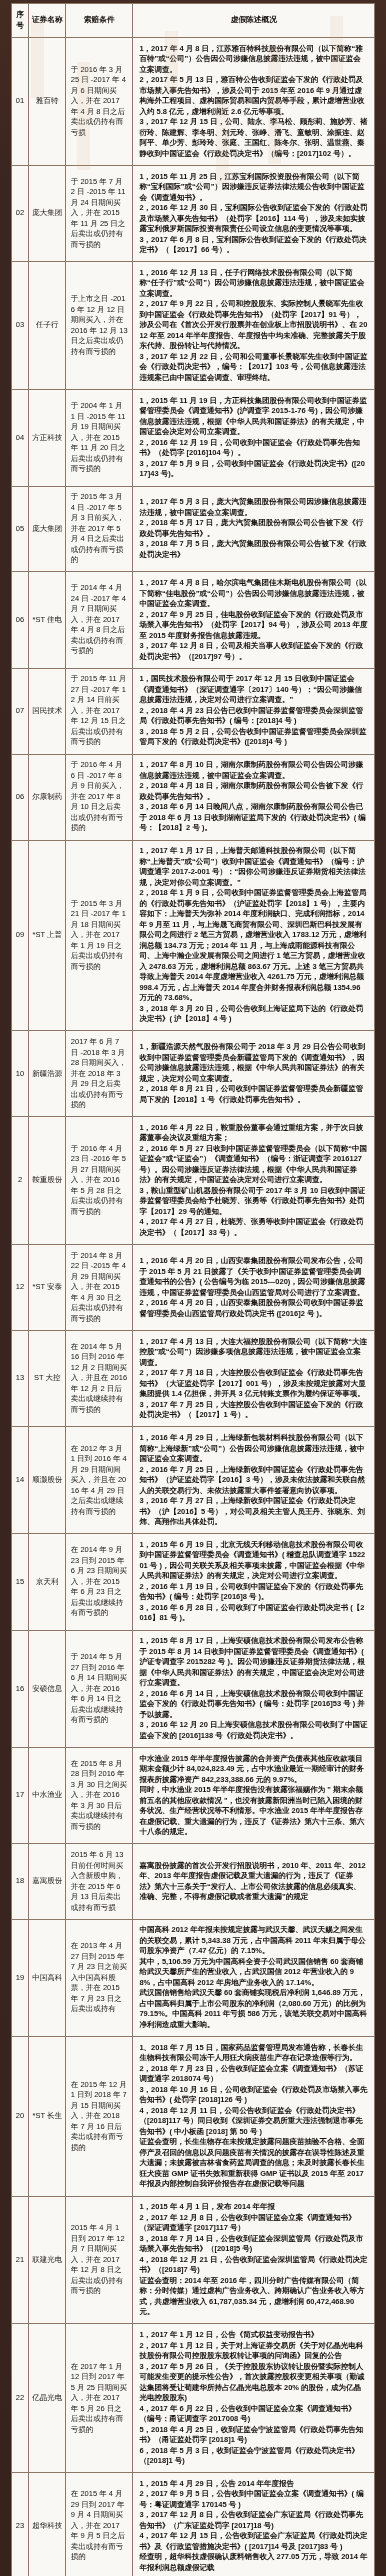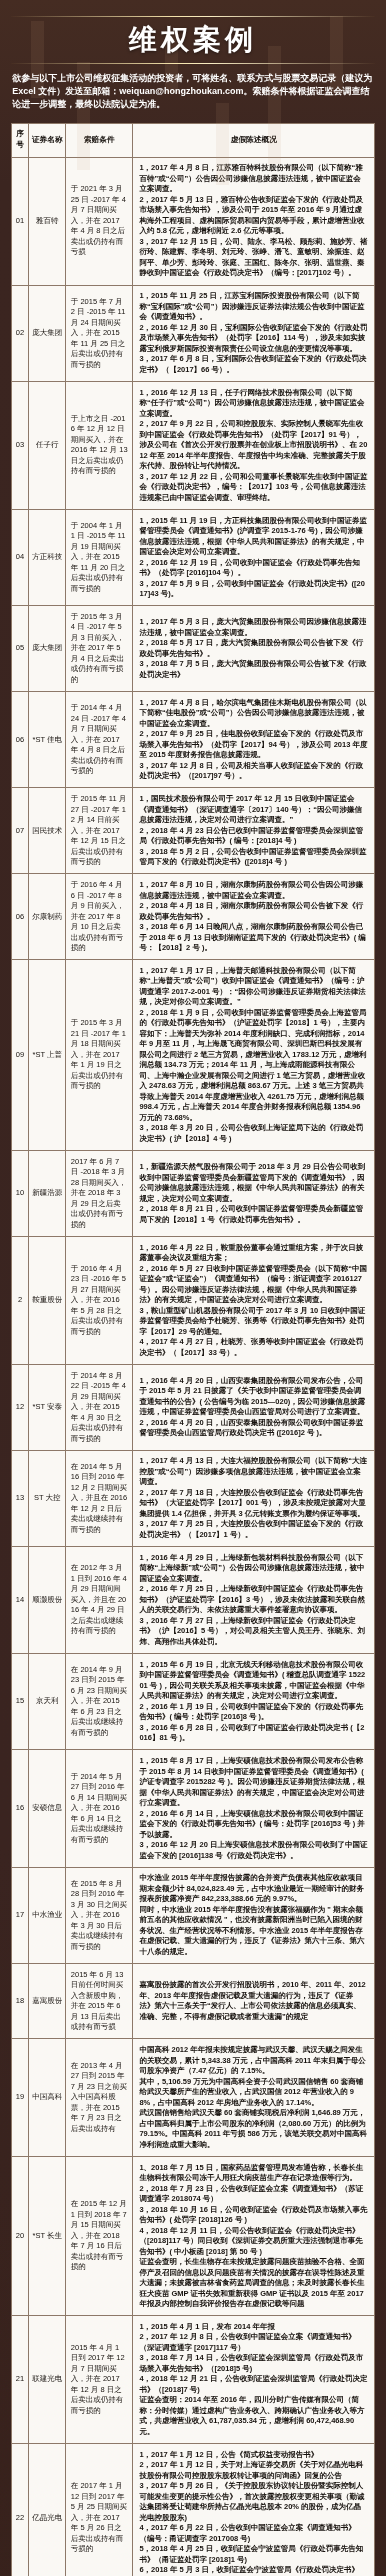--- a/index.html
+++ b/index.html
@@ -33,47 +33,41 @@
 <div class="page">
   <div class="candles">
     <span style="left:31px;top:20.6px;width:13.4px;height:77px;"></span>
     <span style="left:77px;top:62px;width:13.4px;height:108px;"></span>
     <span style="left:165px;top:31px;width:13.4px;height:62px;"></span>
     <span style="left:268px;top:46px;width:13.4px;height:118px;"></span>
     <span style="left:330px;top:15.5px;width:13.4px;height:77px;"></span>
     <span style="left:216px;top:103px;width:13.4px;height:82px;"></span>
   </div>
 
-  <section class="hero">
-    <div class="gold-line"></div>
-    <h1 class="page-title">维权案例</h1>
-    <div class="gold-line"></div>
-    <p class="intro">欲参与以下上市公司维权征集活动的投资者，可将姓名、联系方式与股票交易记录（建议为 Excel 文件）发送至邮箱：weiquan@hongzhoukan.com。索赔条件将根据证监会调查结论进一步调整，最终以法院认定为准。</p>
-  </section>
 
   <table class="case" id="table1">
     <colgroup>
         <col style="width:17.5px">
         <col style="width:37px">
         <col style="width:67px">
         <col style="width:242px">
       </colgroup>
     <thead>
       <tr>
         <th>序号</th>
         <th>证券名称</th>
         <th>索赔条件</th>
         <th>虚假陈述概况</th>
       </tr>
     </thead>
     <tbody id="t1body">
         <tr>
           <td class="num">01</td>
           <td class="name">雅百特</td>
-          <td class="cond">于 2021 年 3 月 25 日 -2017 年 4 月 7 日期间买入，并在 2017 年 4 月 8 日之后卖出或仍持有而亏损</td>
+          <td class="cond">于 2016 年 3 月 25 日 -2017 年 4 月 6 日期间买入，并在 2017 年 4 月 8 日之后卖出或仍持有而亏损</td>
           <td class="ov">1，2017 年 4 月 8 日，江苏雅百特科技股份有限公司（以下简称“雅百特”或“公司”）公告因公司涉嫌信息披露违法违规，被中国证监会立案调查。
 2，2017 年 5 月 13 日，雅百特公告收到证监会下发的《行政处罚及市场禁入事先告知书》，涉及公司于 2015 年至 2016 年 9 月通过虚构海外工程项目、虚构国际贸易和国内贸易等手段，累计虚增营业收入约 5.8 亿元，虚增利润近 2.6 亿元等事项。
 3，2017 年 12 月 15 日，公司、陆永、李马松、顾彤莉、施妙芳、褚衍玲、陈建辉、李冬明、刘元玲、张峥、潘飞、童敏明、涂振连、赵阿平、单少芳、彭玲玲、张庭、王国红、陈冬尔、张明、温世燕、秦静收到中国证监会《行政处罚决定书》（编号：[2017]102 号）。</td>
         </tr>
         <tr>
           <td class="num">02</td>
           <td class="name">庞大集团</td>
           <td class="cond">于 2015 年 7 月 2 日 -2015 年 11 月 24 日期间买入，并在 2015 年 11 月 25 日之后卖出或仍持有而亏损的</td>
           <td class="ov">1，2015 年 11 月 25 日，江苏宝利国际投资股份有限公司（以下简称“宝利国际”或“公司”）因涉嫌违反证券法律法规公告收到中国证监会《调查通知书》。
 2，2016 年 12 月 30 日，宝利国际公告收到证监会下发的《行政处罚及市场禁入事先告知书》（处罚字【2016】114 号），涉及未如实披露宝利俄罗斯国际投资有限责任公司设立信息的变更情况等事项。

